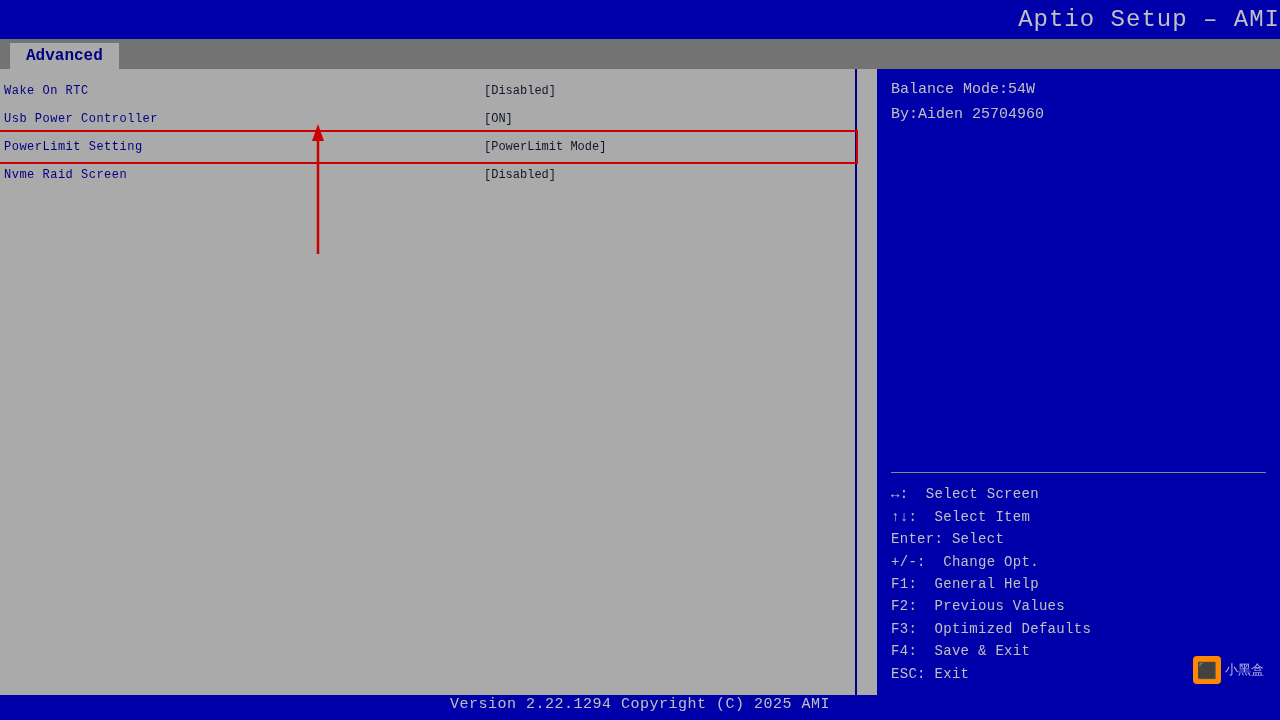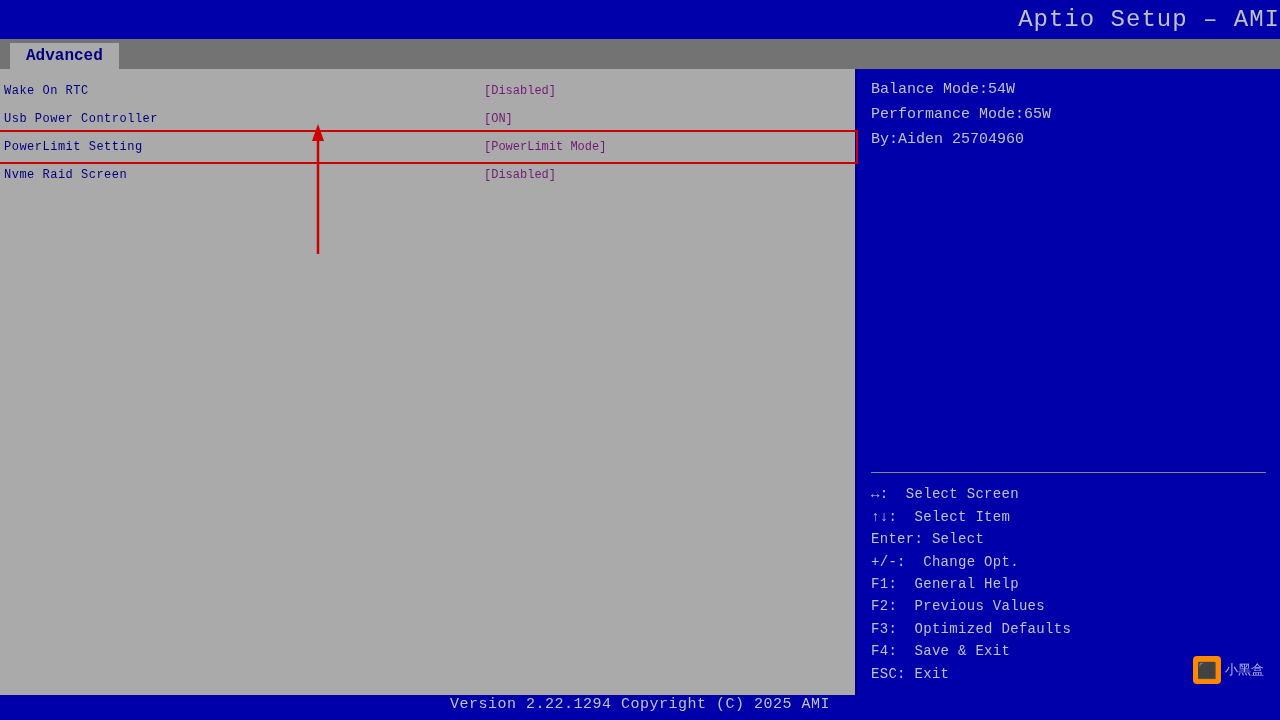--- a/index.html
+++ b/index.html
@@ -76,21 +76,21 @@
       justify-content: flex-end;
     }
 
     .menu-row .item-label {
       flex: 0 0 480px;
       letter-spacing: 0.5px;
     }
 
     .menu-row .item-value {
       flex: 1;
-      color: #701a75;
+      color: #0f172a;
     }
 
     .menu-row.selected {
       background-color: #aaaaaa;
       outline: 2px solid #cc0000;
       outline-offset: 1px;
     }
 
     
     #arrow-annotation {
@@ -111,20 +111,21 @@
     
     #right-panel {
       flex: 1;
       background-color: #0000aa;
       padding: 10px 14px;
       font-family: 'Courier New', Courier, monospace;
       color: #c0c0c0;
       font-size: 15px;
       display: flex;
       flex-direction: column;
+      margin-left: 20px;
     }
 
     #help-text {
       flex: 1;
     }
 
     #help-text p {
       margin-bottom: 4px;
       line-height: 1.4;
     }
@@ -220,21 +221,20 @@
       <polygon points="10,5 4,22 16,22" fill="#cc0000"></polygon>
     </svg>
 
   </div>
 
   <div id="panel-divider"></div>
 
   <div id="right-panel">
     <div id="help-text">
       <p>Balance Mode:54W</p>
-      <p>Performance Mode:65W</p>
       <p>By:Aiden 25704960</p>
     </div>
 
     <hr id="divider-line">
 
     <div id="key-hints">
       <p>↔:&nbsp; Select Screen</p>
       <p>↑↓:&nbsp; Select Item</p>
       <p>Enter: Select</p>
       <p>+/-:&nbsp; Change Opt.</p>

